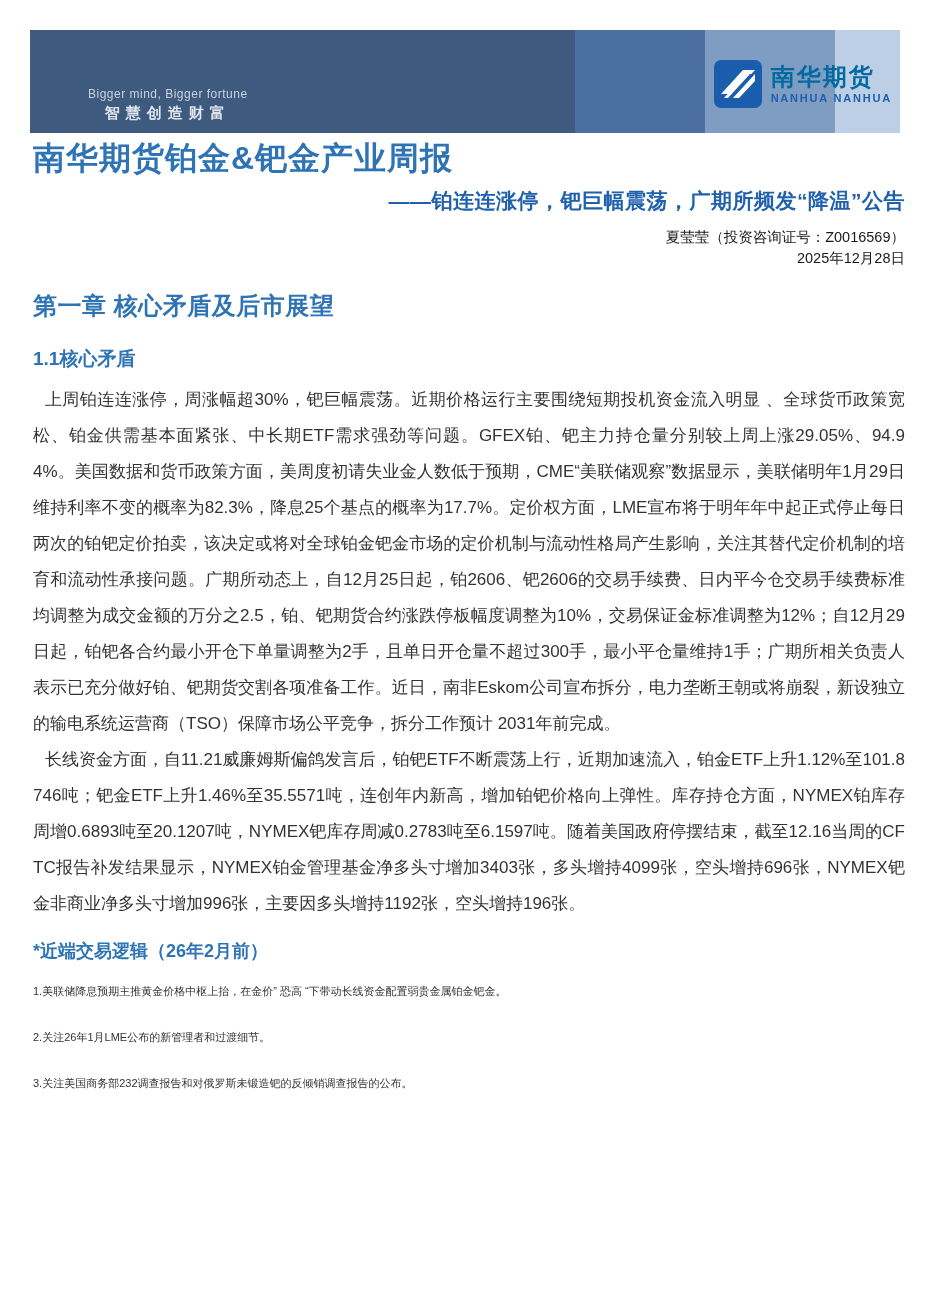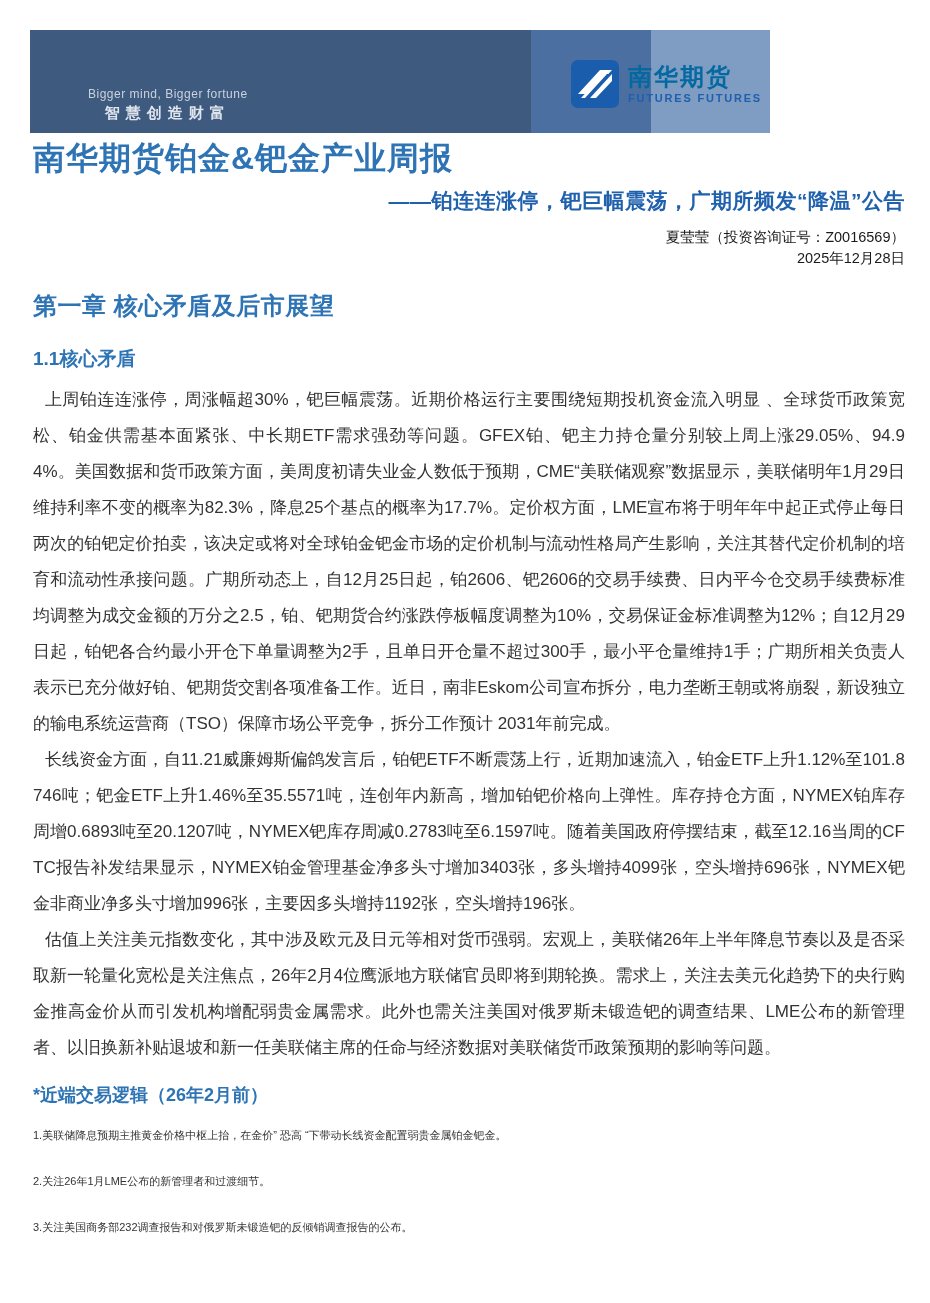--- a/index.html
+++ b/index.html
@@ -9,21 +9,21 @@
     font-family: "Liberation Sans", "DejaVu Sans", sans-serif;
     color: #333;
     position: relative;
     overflow: hidden;
   }
   .page { width: 930px; height: 1303px; overflow: hidden; }
 
   
   .banner {
     position: absolute; left: 30px; top: 30px;
-    width: 740px; height: 103px;
+    width: 870px; height: 103px;
     display: flex;
   }
   .banner-dark   { width: 545px; background: #3E5A7E; position: relative; }
   .banner-medium { width: 130px; background: #4A6FA0; }
   .banner-gray   { width: 130px; background: #7F9CC2; }
   .banner-light  { flex: 1;      background: #BDCFE5; }
   .slogan {
     position: absolute; left: 58px; bottom: 10px;
     text-align: center;
   }
@@ -102,42 +102,41 @@
 
     <div class="logo">
       <svg class="logo-icon" width="48" height="48" viewBox="0 0 48 48" aria-hidden="true">
         <rect width="48" height="48" rx="7" fill="#1A5DAD"></rect>
         <polygon points="7,34 29,10 41,10 19,34" fill="#ffffff"></polygon>
         <polygon points="10,38 32,14 41,14 41,21 25,38" fill="#ffffff"></polygon>
         <polygon points="14,38 36,14 41,14 19,38" fill="#1A5DAD"></polygon>
       </svg>
       <div>
         <div class="logo-text-zh">南华期货</div>
-        <div class="logo-text-en">FUTURES FUTURES</div>
+        <div class="logo-text-en">NANHUA NANHUA</div>
       </div>
     </div>
   </header>
 
   <main class="content">
 
     <h1 class="report-title">南华期货铂金&amp;钯金产业周报</h1>
     <div class="report-subtitle">——铂连连涨停，钯巨幅震荡，广期所频发“降温”公告</div>
 
     <div class="author-block">
       <div>夏莹莹（投资咨询证号：Z0016569）</div>
       <div>2025年12月28日</div>
     </div>
 
     <h2 class="chapter-heading">第一章 核心矛盾及后市展望</h2>
     <h3 class="section-heading">1.1核心矛盾</h3>
 
     <div class="body-text">
       <p>上周铂连连涨停，周涨幅超30%，钯巨幅震荡。近期价格运行主要围绕短期投机资金流入明显 、全球货币政策宽松、铂金供需基本面紧张、中长期ETF需求强劲等问题。GFEX铂、钯主力持仓量分别较上周上涨29.05%、94.94%。美国数据和货币政策方面，美周度初请失业金人数低于预期，CME“美联储观察”数据显示，美联储明年1月29日维持利率不变的概率为82.3%，降息25个基点的概率为17.7%。定价权方面，LME宣布将于明年年中起正式停止每日两次的铂钯定价拍卖，该决定或将对全球铂金钯金市场的定价机制与流动性格局产生影响，关注其替代定价机制的培育和流动性承接问题。广期所动态上，自12月25日起，铂2606、钯2606的交易手续费、日内平今仓交易手续费标准均调整为成交金额的万分之2.5，铂、钯期货合约涨跌停板幅度调整为10%，交易保证金标准调整为12%；自12月29日起，铂钯各合约最小开仓下单量调整为2手，且单日开仓量不超过300手，最小平仓量维持1手；广期所相关负责人表示已充分做好铂、钯期货交割各项准备工作。近日，南非Eskom公司宣布拆分，电力垄断王朝或将崩裂，新设独立的输电系统运营商（TSO）保障市场公平竞争，拆分工作预计 2031年前完成。</p>
       <p>长线资金方面，自11.21威廉姆斯偏鸽发言后，铂钯ETF不断震荡上行，近期加速流入，铂金ETF上升1.12%至101.8746吨；钯金ETF上升1.46%至35.5571吨，连创年内新高，增加铂钯价格向上弹性。库存持仓方面，NYMEX铂库存周增0.6893吨至20.1207吨，NYMEX钯库存周减0.2783吨至6.1597吨。随着美国政府停摆结束，截至12.16当周的CFTC报告补发结果显示，NYMEX铂金管理基金净多头寸增加3403张，多头增持4099张，空头增持696张，NYMEX钯金非商业净多头寸增加996张，主要因多头增持1192张，空头增持196张。</p>
-      <p>估值上关注美元指数变化，其中涉及欧元及日元等相对货币强弱。宏观上，美联储26年上半年降息节奏以及是否采取新一轮量化宽松是关注焦点，26年2月4位鹰派地方联储官员即将到期轮换。需求上，关注去美元化趋势下的央行购金推高金价从而引发机构增配弱贵金属需求。此外也需关注美国对俄罗斯未锻造钯的调查结果、LME公布的新管理者、以旧换新补贴退坡和新一任美联储主席的任命与经济数据对美联储货币政策预期的影响等问题。</p>
     </div>
 
     <div class="logic-heading">*近端交易逻辑（26年2月前）</div>
     <div class="logic-list">
       <div class="logic-item">1.美联储降息预期主推黄金价格中枢上抬，在金价” 恐高 “下带动长线资金配置弱贵金属铂金钯金。</div>
       <div class="logic-item">2.关注26年1月LME公布的新管理者和过渡细节。</div>
       <div class="logic-item">3.关注美国商务部232调查报告和对俄罗斯未锻造钯的反倾销调查报告的公布。</div>
     </div>
 
   </main>

